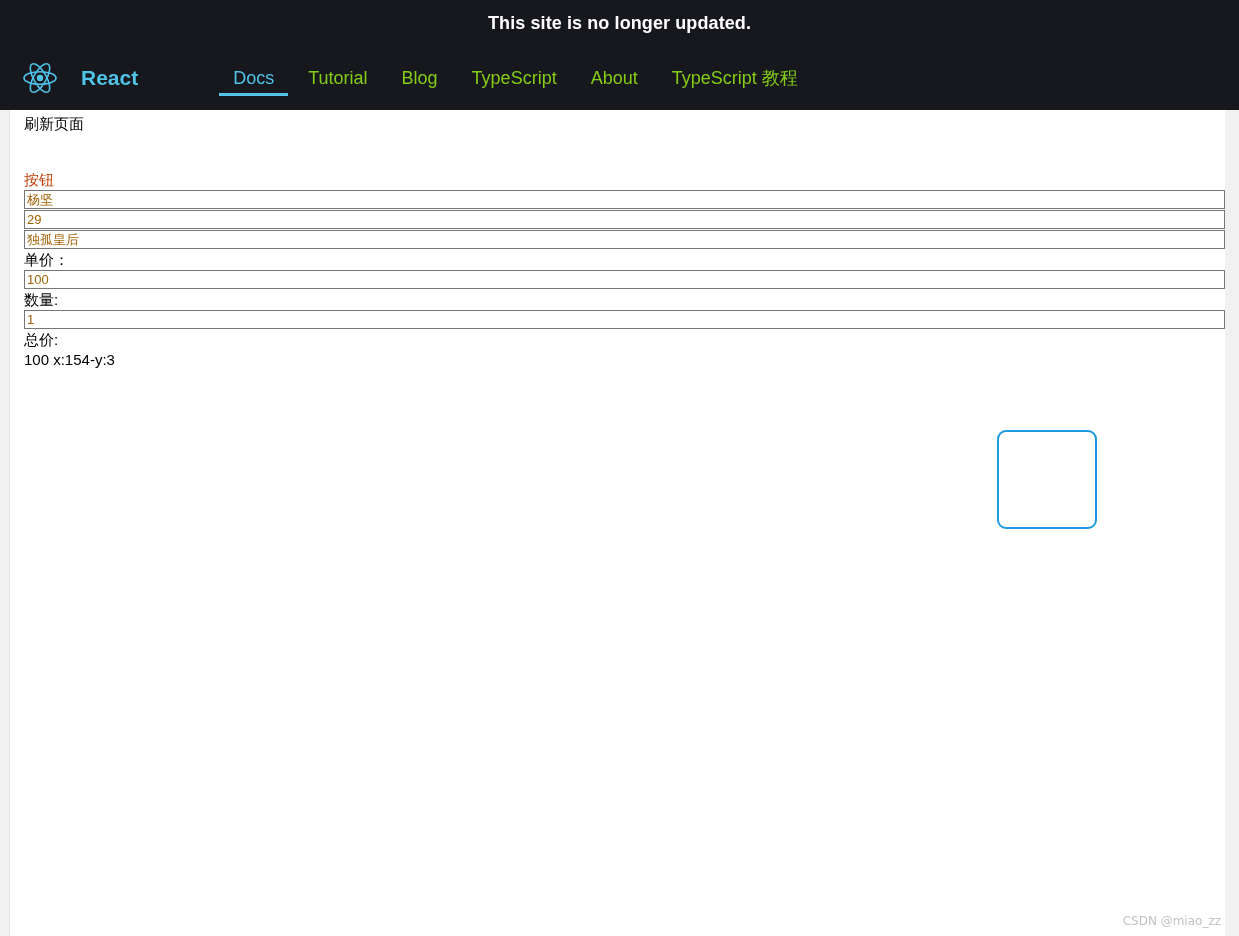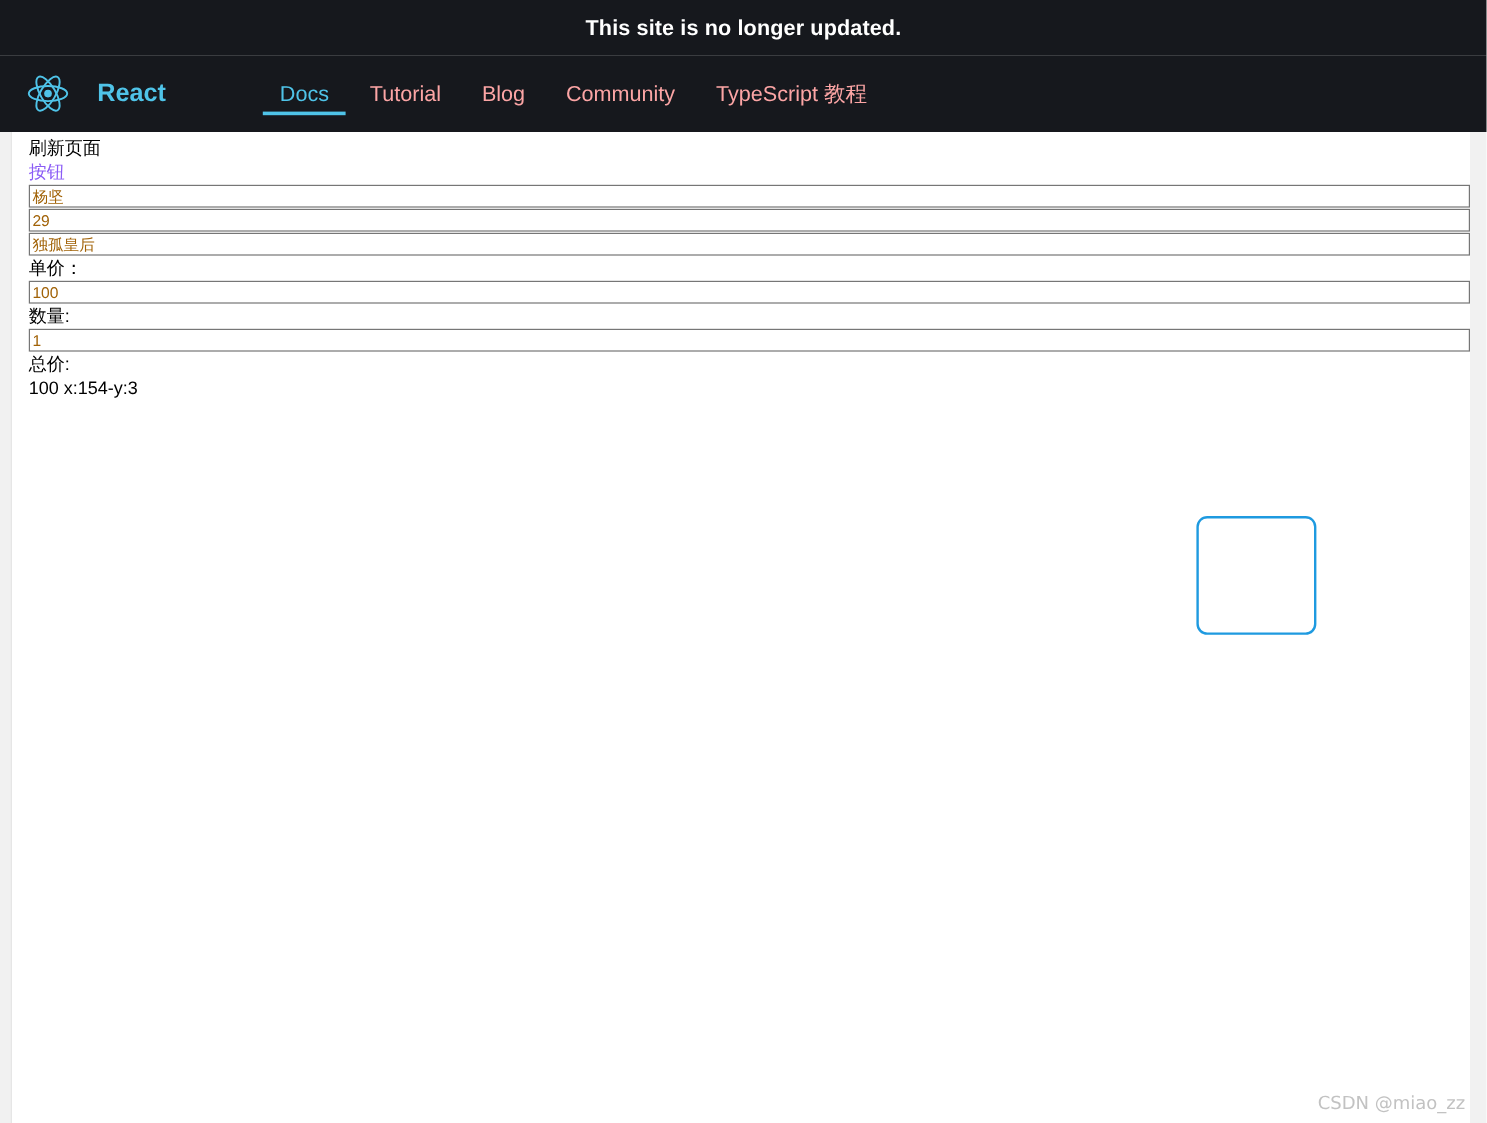--- a/index.html
+++ b/index.html
@@ -65,21 +65,21 @@
     display: flex;
     align-items: stretch;
     height: 64px;
     margin-left: 78px;
   }
   .nav-link {
     position: relative;
     display: flex;
     align-items: center;
     padding: 0 17px;
-    color: #fca5a5;
+    color: #84cc16;
     font-size: 18px;
     height: 64px;
     cursor: pointer;
     white-space: nowrap;
   }
   .nav-link.active { color: #4fc3e8; }
   .nav-link.active::after {
     content: "";
     position: absolute;
     left: 3px; right: 3px;
@@ -126,21 +126,21 @@
 
   .line {
     display: block;
     margin: 0;
     padding: 0;
     height: 20px;
     line-height: 20px;
     font-size: 15px;
     white-space: nowrap;
   }
-  .line.red { color: #8b5cf6; cursor: pointer; }
+  .line.red { color: #c2410c; cursor: pointer; margin-top: 36px; }
   .line.clickable { cursor: pointer; }
 
   .field {
     display: block;
     width: 1201px;
     height: 19px;
     margin: 0 0 1px 0;
     padding: 0 2px;
     border: 1px solid #767676;
     border-radius: 0;
@@ -163,21 +163,21 @@
     border-radius: 9px;
     background: #ffffff;
     cursor: pointer;
   }
 
   
   .watermark {
     position: absolute;
     right: 18px;
     bottom: 8px;
-    font-size: 15px;
+    font-size: 12px;
     color: #c2c2c2;
     font-family: "DejaVu Sans", sans-serif;
     user-select: none;
     white-space: nowrap;
   }
 </style>
 </head>
 <body>
 
 <div id="page">
@@ -198,21 +198,22 @@
           </g>
         </svg>
       </span>
       <span class="brand-name">React</span>
     </div>
 
     <div class="nav-links">
       <a class="nav-link active">Docs</a>
       <a class="nav-link">Tutorial</a>
       <a class="nav-link">Blog</a>
-      <a class="nav-link">Community</a>
+      <a class="nav-link">TypeScript</a>
+      <a class="nav-link">About</a>
       <a class="nav-link">TypeScript 教程</a>
     </div>
   </div>
 
   <div class="left-gutter"></div>
 
   <div class="right-scrollbar"></div>
 
   <div class="content">
 

